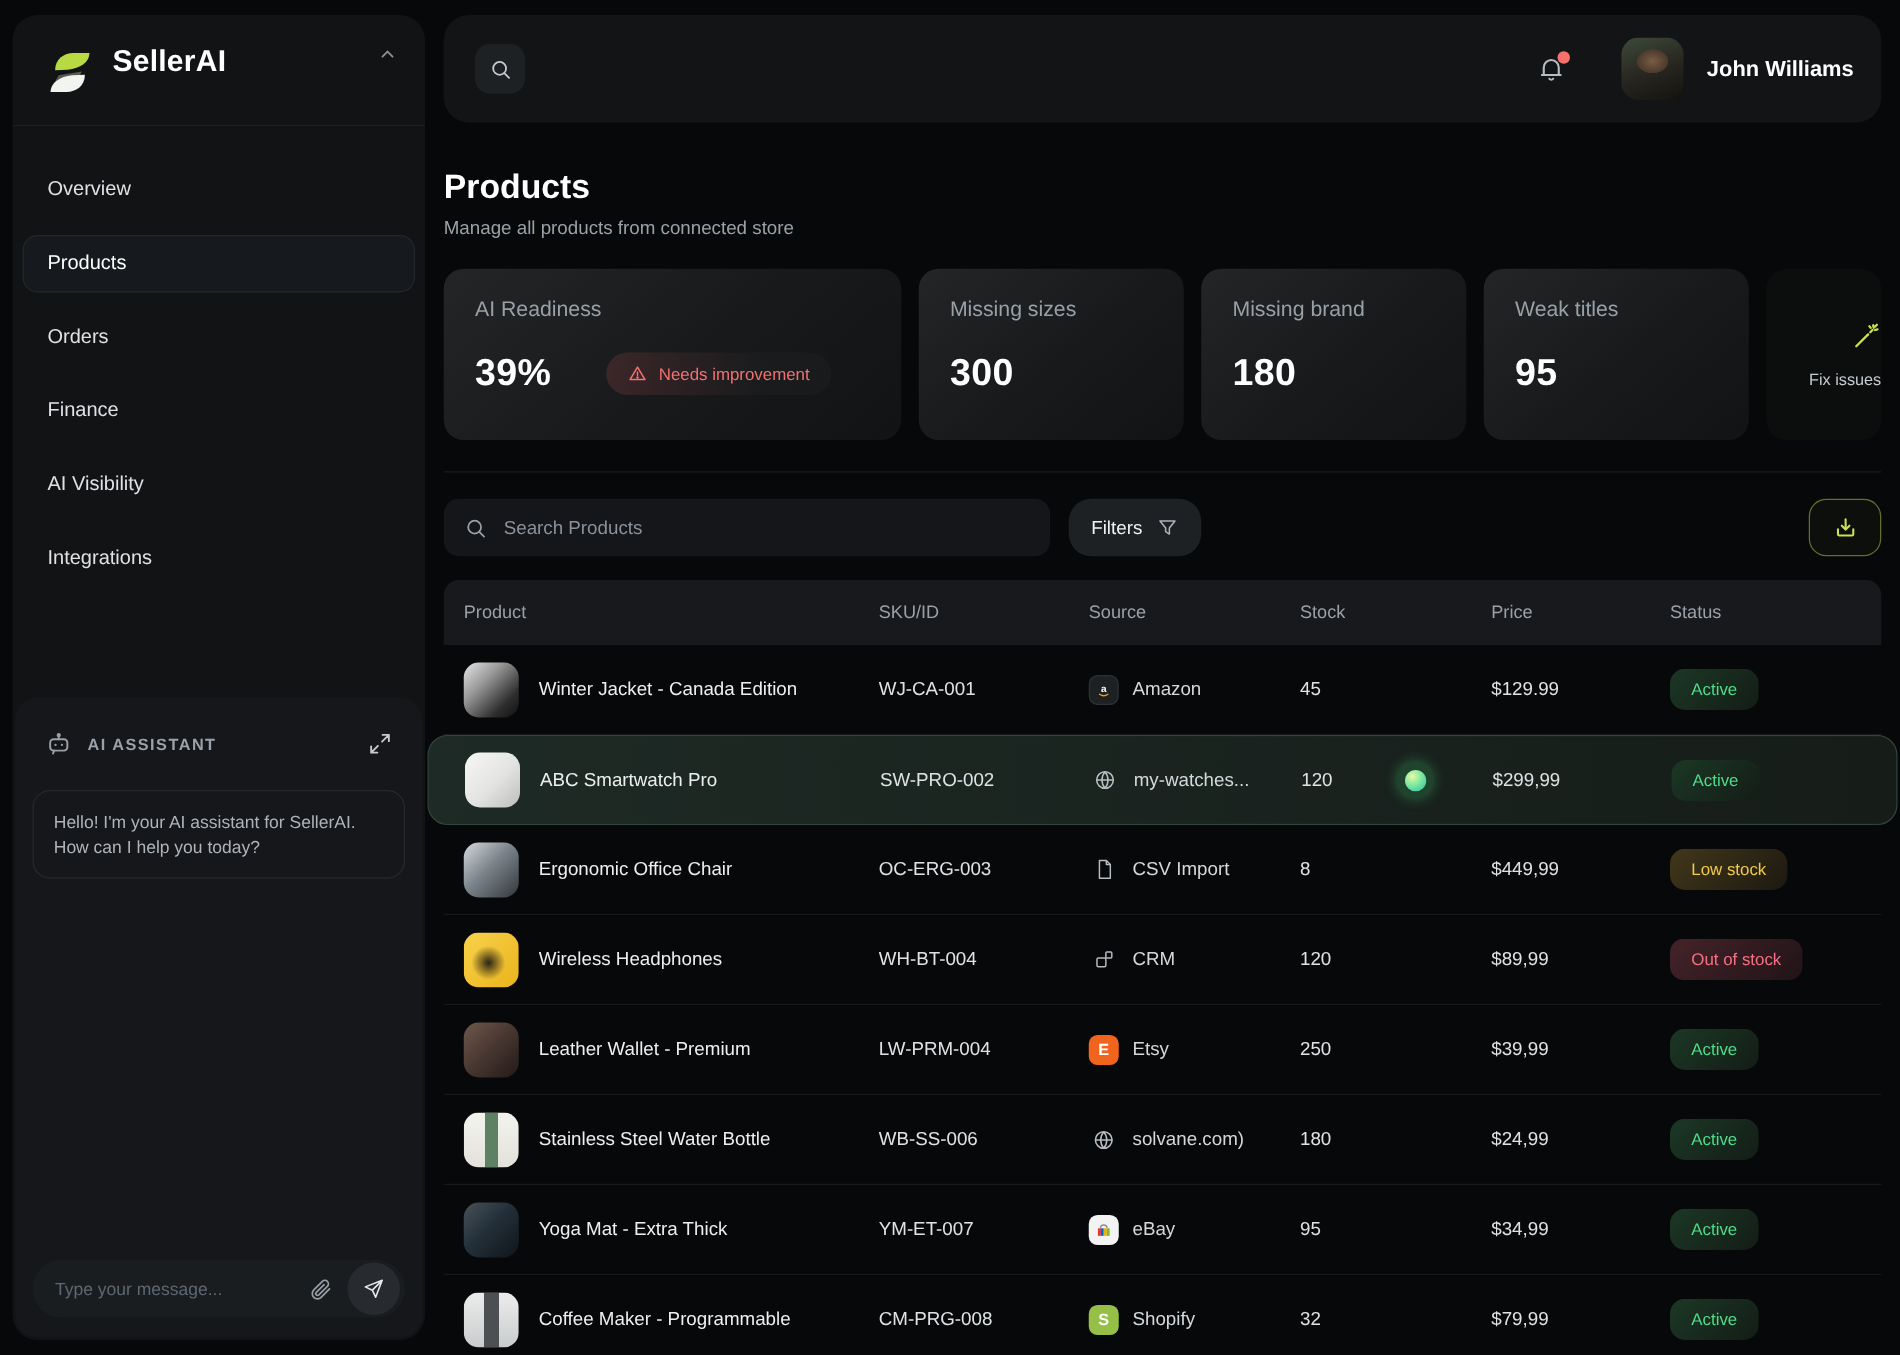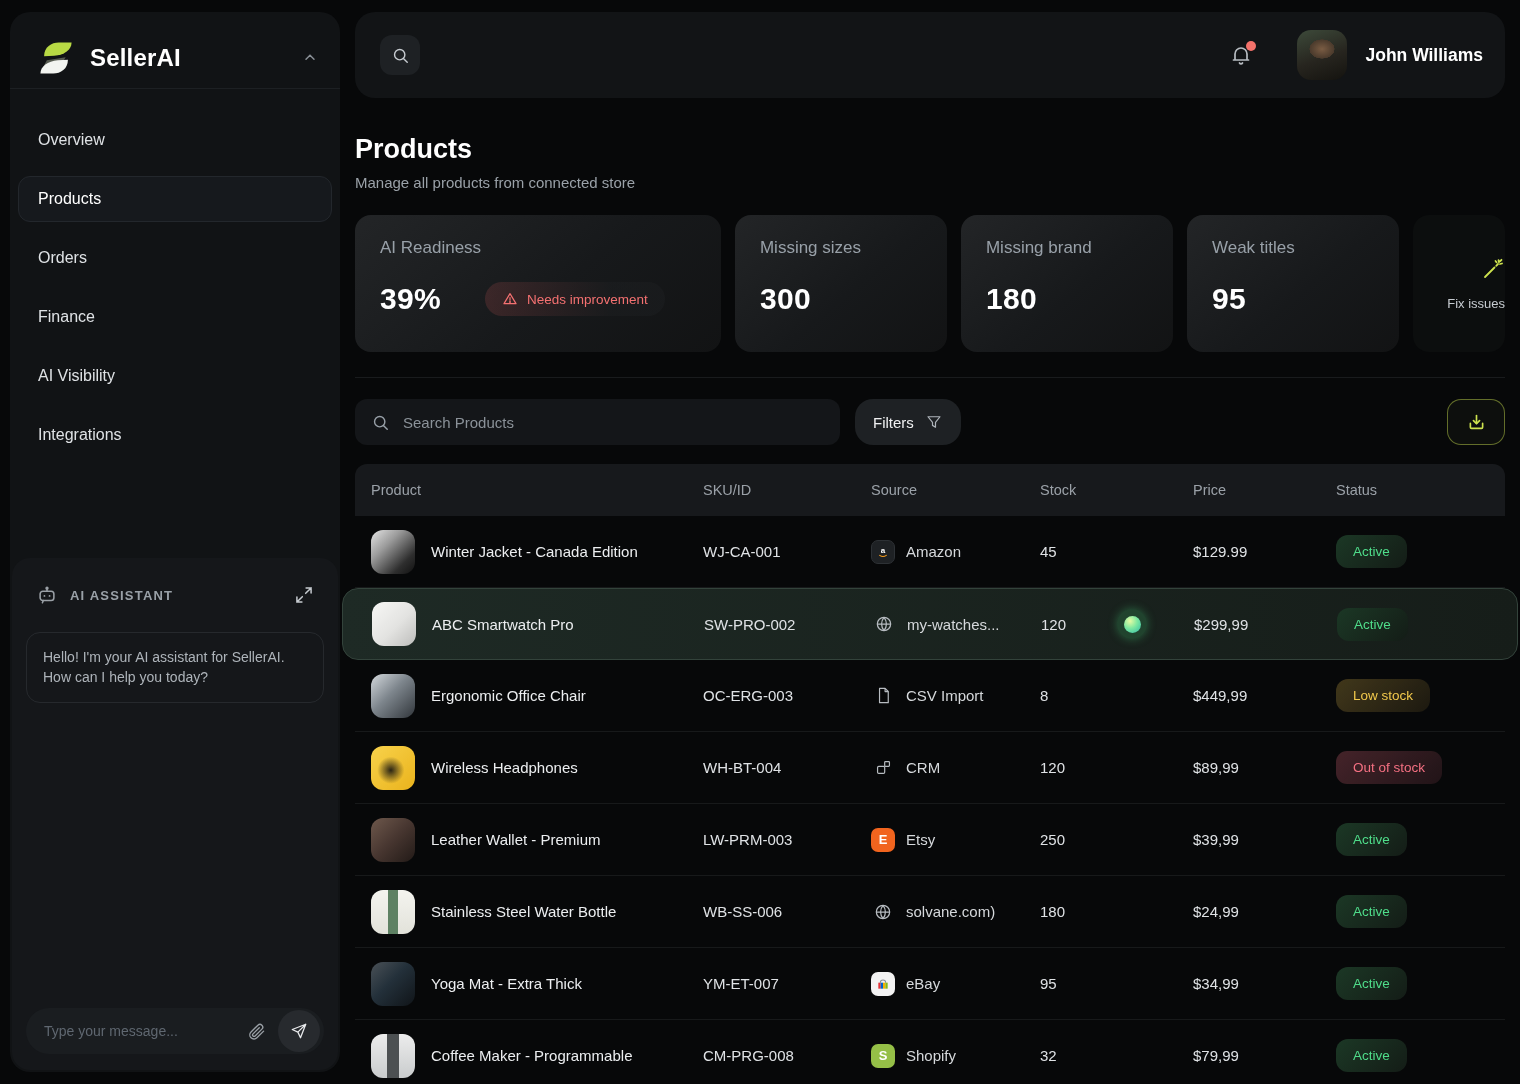--- a/index.html
+++ b/index.html
@@ -4,21 +4,21 @@
 <style>
   * { margin:0; padding:0; box-sizing:border-box; }
   html,body { width:1520px; height:1084px; overflow:hidden; background:#070809;
     font-family:"Liberation Sans", sans-serif; color:#e8eaec; }
   body { position:relative; }
   svg { display:block; }
 
   
   .sidebar { position:absolute; left:10px; top:12px; width:330px; height:1060px;
     background:#111315; border-radius:20px; }
-  .logo-row { display:flex; align-items:center; gap:12px; padding:24px 22px 8px 24px;
+  .logo-row { display:flex; align-items:flex-start; gap:12px; padding:24px 22px 20px 24px;
     border-bottom:1px solid #1d2023; }
   .logo-mark { width:44px; height:44px; flex:none; }
   .logo-name { font-size:24px; font-weight:700; letter-spacing:.2px; color:#fff; flex:1; }
   .nav { list-style:none; padding:28px 8px; }
   .nav li { padding:13px 19px; margin-bottom:13px; font-size:16px; color:#dfe2e5;
     border-radius:12px; border:1px solid transparent; cursor:pointer; }
   .nav li.active { background:#16191d; border-color:#23272c; color:#fff; }
 
   
   .assistant { position:absolute; left:2px; right:2px; top:546px; bottom:2px;
@@ -373,21 +373,21 @@
       <div>120</div>
       <div>$89,99</div>
       <div><span class="st st-out">Out of stock</span></div>
     </div>
 
     <div class="trow">
       <div class="c-prod">
           <div class="thumb thumb-5"></div>
         <span class="pname">Leather Wallet - Premium</span>
         </div>
-      <div>LW-PRM-003</div>
+      <div>LW-PRM-004</div>
       <div class="c-src">
         <span class="srcic ic-etsy">E</span>
         <span>Etsy</span>
         </div>
       <div>250</div>
       <div>$39,99</div>
       <div><span class="st st-active">Active</span></div>
     </div>
 
     <div class="trow">

